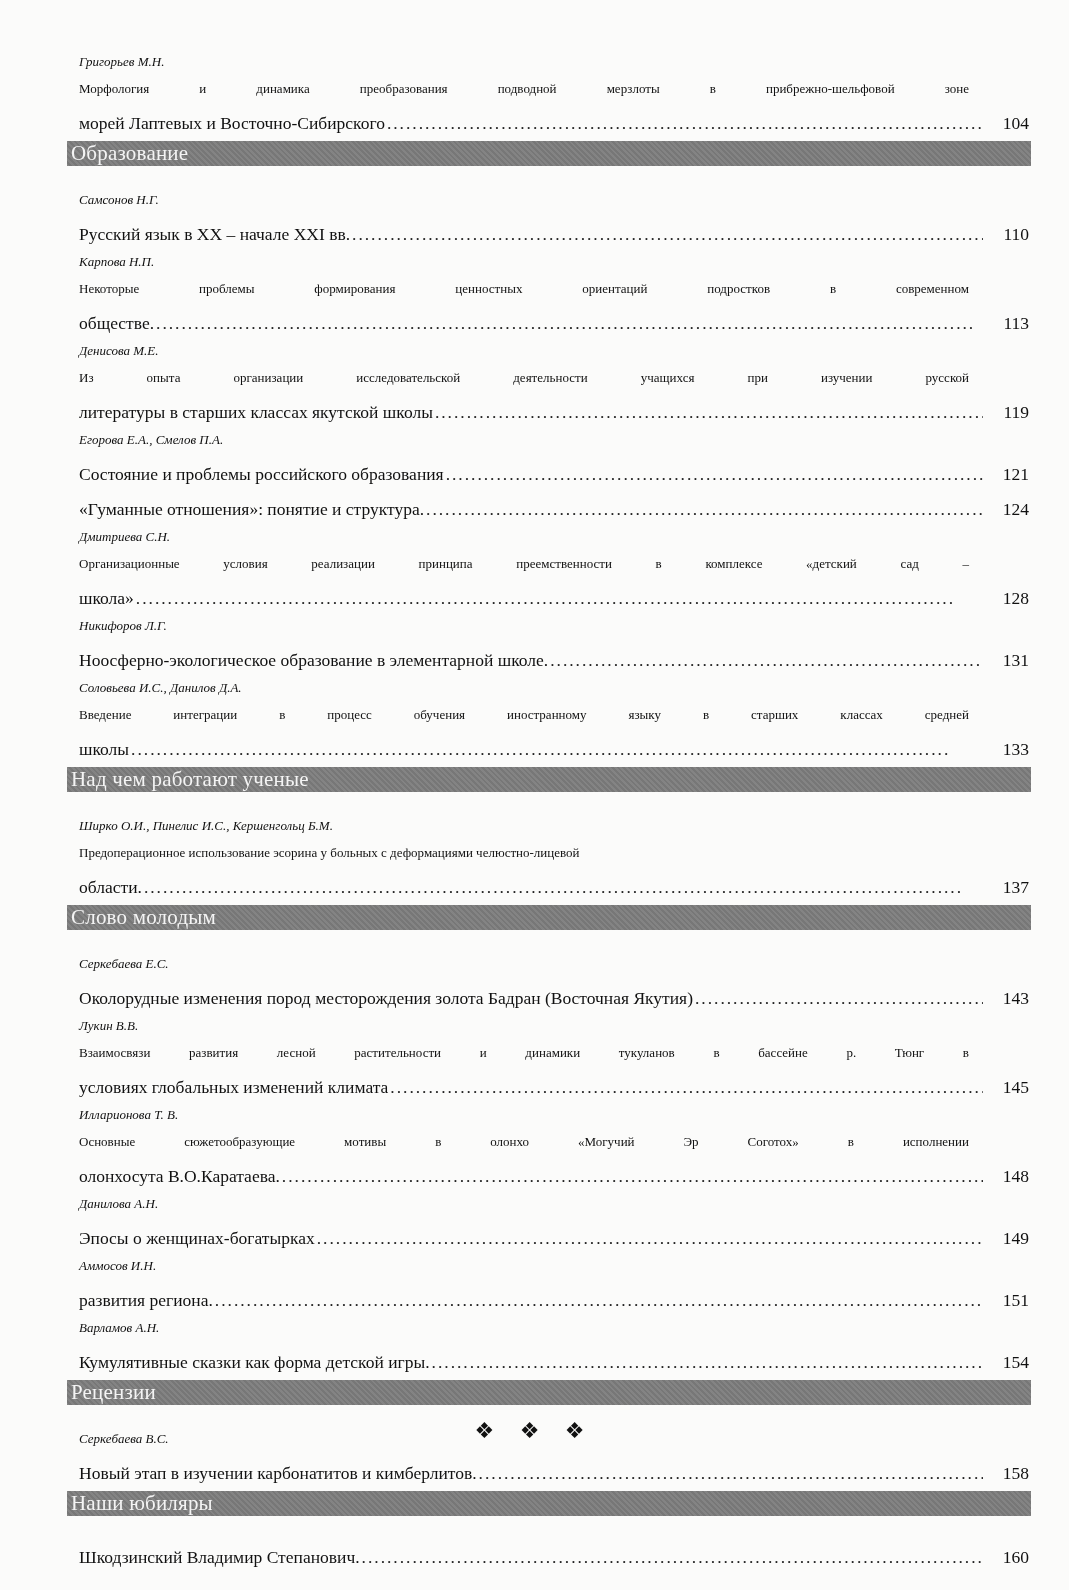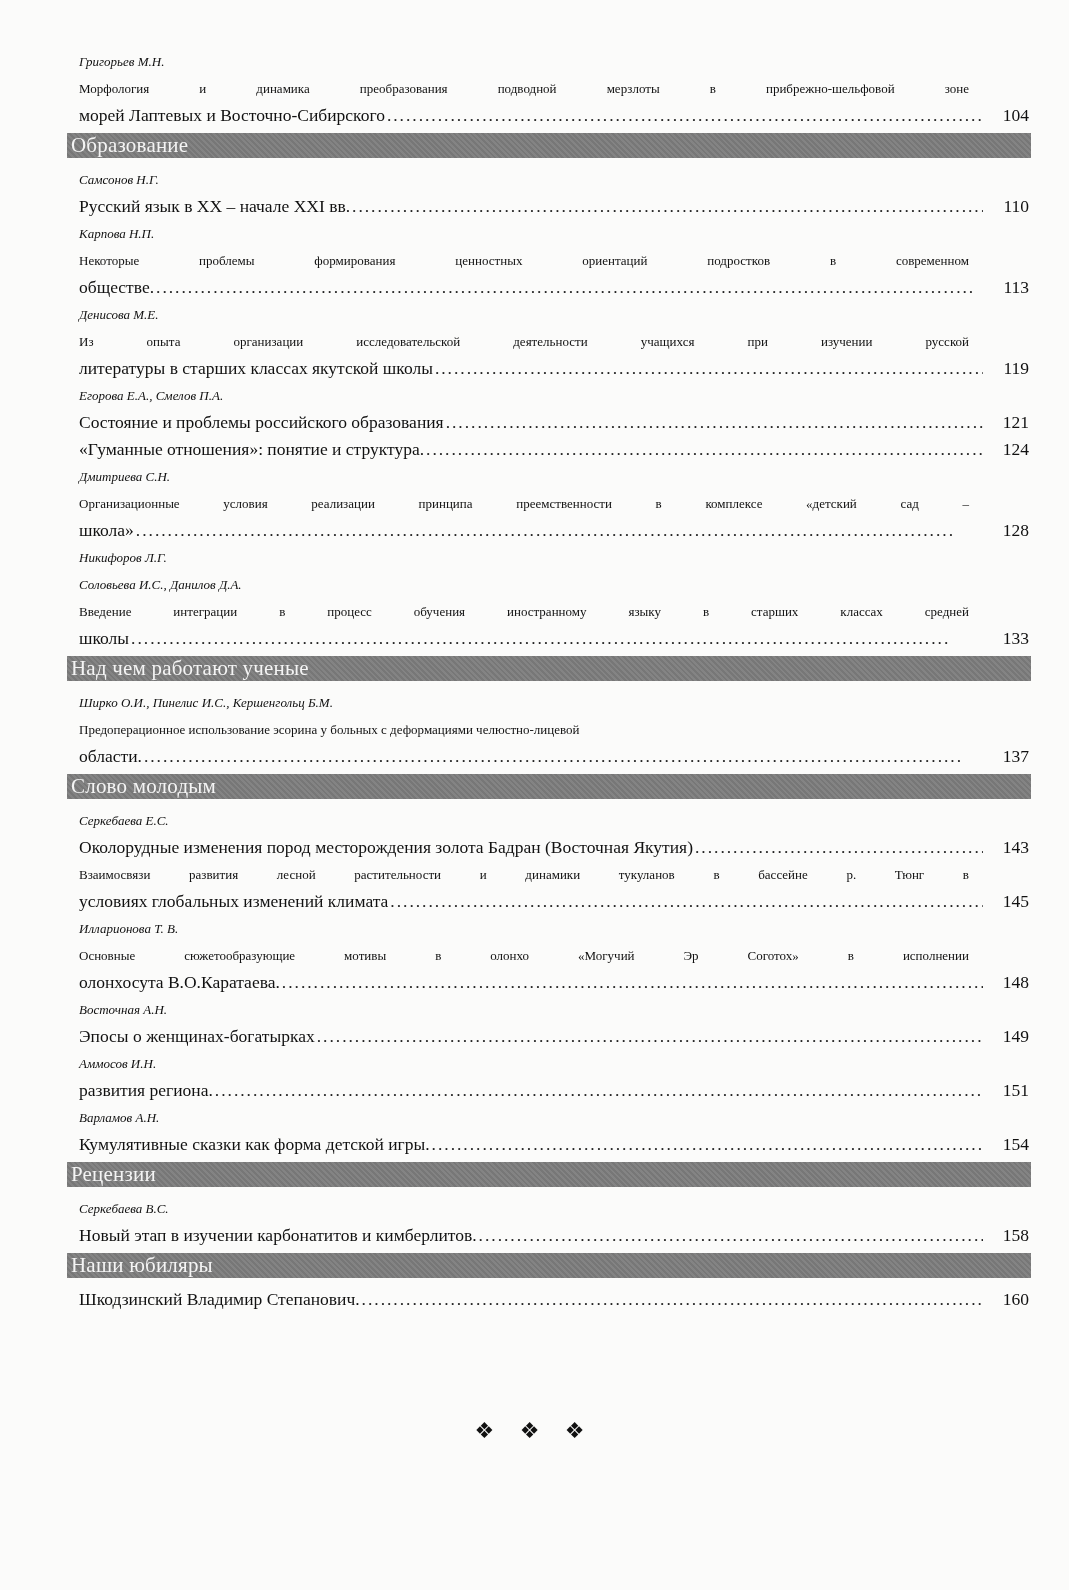--- a/index.html
+++ b/index.html
@@ -20,21 +20,21 @@
     background: #7d7d7d;
     background-image: repeating-linear-gradient(45deg, rgba(255,255,255,0.05) 0 2px, rgba(0,0,0,0.05) 2px 4px);
     color: #f4f4f4;
     font-size: 21px;
     height: 25px;
     line-height: 25px;
     padding-left: 4px;
     margin-left: -12px;
     width: 960px;
     margin-top: 4px;
-    margin-bottom: 8px;
+    margin-bottom: 20px;
     letter-spacing: 0.2px;
   }
   .entry { margin: 0; }
   .author {
     font-style: italic;
     font-size: 13px;
     height: 27px;
     line-height: 27px;
   }
   .title-line {
@@ -61,20 +61,21 @@
   }
   .last-line .dots::before {
     content: ". . . . . . . . . . . . . . . . . . . . . . . . . . . . . . . . . . . . . . . . . . . . . . . . . . . . . . . . . . . . . . . . . . . . . . . . . . . . . . . . . . . . . . . . . . . . . . . . . . . . . . . . . . . . . . . . . . . . . . . . . . . . . . . . .";
     letter-spacing: -1.2px;
   }
   .last-line .pg {
     width: 38px;
     text-align: right;
     flex: none;
     font-size: 17.5px;
+    margin-top: 8px;
   }
   .ornament {
     position: absolute;
     top: 1418px;
     left: 0; width: 1069px;
     text-align: center;
     font-size: 22px;
     letter-spacing: 10px;
     color: #111;
   }
@@ -150,20 +151,25 @@
       <div class="title-line">Организационные условия реализации принципа преемственности в комплексе «детский сад –</div>
       <div class="last-line">
         <span class="txt">школа»</span>
         <span class="dots"></span>
         <span class="pg">128</span>
       </div>
     </div>
 
     <div class="entry">
       <div class="author">Никифоров Л.Г.</div>
+      <div class="last-line">
+        <span class="txt">Ноосферно-экологическое образование в элементарной школе.</span>
+        <span class="dots"></span>
+        <span class="pg">131</span>
+      </div>
     </div>
 
     <div class="entry">
       <div class="author">Соловьева И.С., Данилов Д.А.</div>
       <div class="title-line">Введение интеграции в процесс обучения иностранному языку в старших классах средней</div>
       <div class="last-line">
         <span class="txt">школы</span>
         <span class="dots"></span>
         <span class="pg">133</span>
       </div>
@@ -189,40 +195,41 @@
     <div class="entry">
       <div class="author">Серкебаева Е.С.</div>
       <div class="last-line">
         <span class="txt">Околорудные изменения пород месторождения золота Бадран (Восточная Якутия)</span>
         <span class="dots"></span>
         <span class="pg">143</span>
       </div>
     </div>
 
     <div class="entry">
+      <div class="author">Лукин В.В.</div>
       <div class="title-line">Взаимосвязи развития лесной растительности и динамики тукуланов в бассейне р. Тюнг в</div>
       <div class="last-line">
         <span class="txt">условиях глобальных изменений климата</span>
         <span class="dots"></span>
         <span class="pg">145</span>
       </div>
     </div>
 
     <div class="entry">
       <div class="author">Илларионова Т. В.</div>
       <div class="title-line">Основные сюжетообразующие мотивы в олонхо «Могучий Эр Соготох» в исполнении</div>
       <div class="last-line">
         <span class="txt">олонхосута В.О.Каратаева.</span>
         <span class="dots"></span>
         <span class="pg">148</span>
       </div>
     </div>
 
     <div class="entry">
-      <div class="author">Восточная А.Н.</div>
+      <div class="author">Данилова А.Н.</div>
       <div class="last-line">
         <span class="txt">Эпосы о женщинах-богатырках</span>
         <span class="dots"></span>
         <span class="pg">149</span>
       </div>
     </div>
 
     <div class="entry">
       <div class="author">Аммосов И.Н.</div>
       <div class="last-line">

